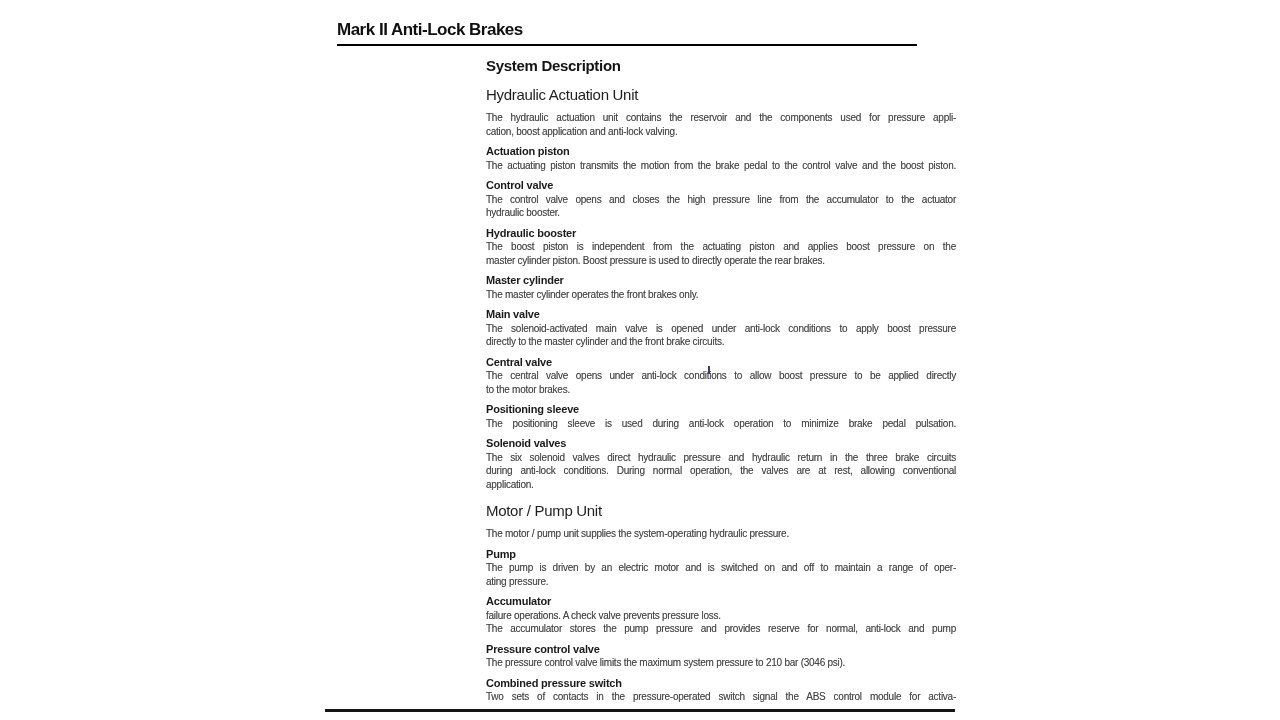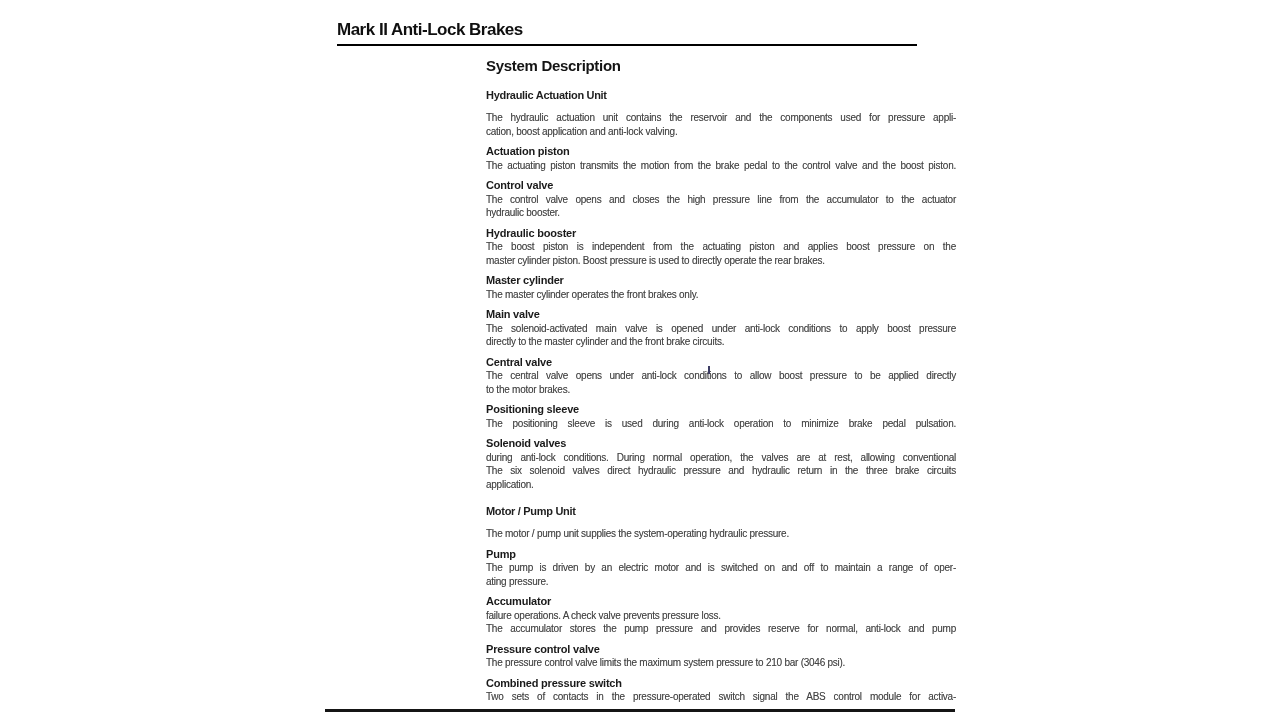--- a/index.html
+++ b/index.html
@@ -15,21 +15,21 @@
   .doc-header h1{
     margin:0;font-size:17px;line-height:20px;font-weight:700;
     letter-spacing:-0.5px;color:#0f0f0f;
   }
   .content{position:absolute;left:446px;top:57px;width:470px;margin-left:40px;}
   .content h2{
     margin:0 0 13px 0;font-size:15px;line-height:17px;font-weight:700;
     letter-spacing:-0.3px;color:#141414;
   }
   .content h3{
-    margin:12px 0 8px 0;font-size:11px;line-height:16px;font-weight:700;
+    margin:12px 0 8px 0;font-size:15px;line-height:16px;font-weight:400;
     letter-spacing:-0.3px;color:#1e1e1e;
   }
   .para{margin:0;}
   .intro{margin-bottom:7px;}
   .entry{margin-bottom:7px;}
   .entry h4{
     margin:0;font-size:11px;line-height:13.5px;font-weight:700;
     letter-spacing:-0.2px;color:#1a1a1a;
   }
   .line{
@@ -107,22 +107,22 @@
           </div>
           <div class="entry">
             <h4>Positioning sleeve</h4>
             <div class="para">
               <div class="line j">The positioning sleeve is used during anti-lock operation to minimize brake pedal pulsation.</div>
             </div>
           </div>
           <div class="entry">
             <h4>Solenoid valves</h4>
             <div class="para">
+              <div class="line j">The six solenoid valves direct hydraulic pressure and hydraulic return in the three brake circuits</div>
               <div class="line j">during anti-lock conditions.  During normal operation, the valves are at rest, allowing conventional</div>
-              <div class="line j">The six solenoid valves direct hydraulic pressure and hydraulic return in the three brake circuits</div>
               <div class="line">application.</div>
             </div>
           </div>
         </section>
         <section>
           <h3>Motor / Pump Unit</h3>
           <div class="para intro">
             <div class="line">The motor / pump unit supplies the system-operating hydraulic pressure.</div>
           </div>
           <div class="entry">

